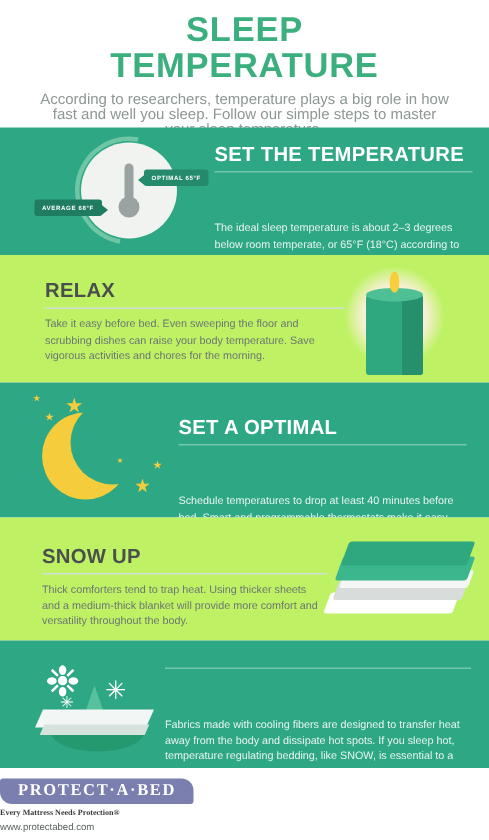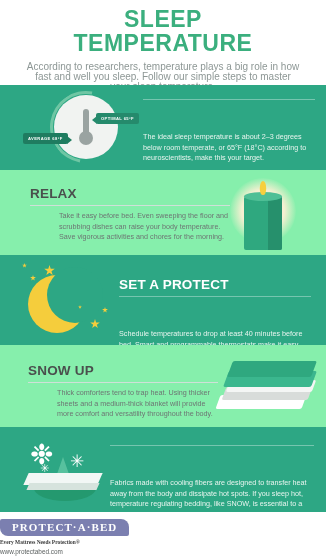--- a/index.html
+++ b/index.html
@@ -34,40 +34,40 @@
     color: #8d9795;
     font-size: 10px;
     line-height: 10px;
     margin-top: 7px;
     padding: 0 26px;
   }
 
   
   .section { position: absolute; left: 0; width: 326px; overflow: hidden; }
   .sec-teal  { background: #2DA784; }
-  .sec-light { background: #86efac; }
+  .sec-light { background: #bef264; }
 
   .txtblock { position: absolute; z-index: 4; }
   .heading {
     font-weight: bold;
     font-size: 13.5px;
     letter-spacing: 0.2px;
   }
   .heading-onteal  { color: #ffffff; }
   .heading-onlight { color: #4a4f4d; }
   .rule { height: 1px; margin-top: 4px; }
   .rule-onteal  { background: rgba(255,255,255,0.35); }
   .rule-onlight { background: #cfe0d8; }
   .body {
     font-size: 7.2px;
     line-height: 10.6px;
     margin-top: 5px;
   }
   .body-onteal  { color: #e8f5ef; margin-top: 32px; }
-  .body-onlight { color: #6d7573; margin-left: 29px; }
+  .body-onlight { color: #6d7573; }
 
   .art { position: absolute; z-index: 3; }
 
   
   #sec1 { top: 85px; height: 85px; }
   #sec1 .txtblock { left: 143px; top: 10px; width: 172px; }
   #thermo-art { left: 18px; top: 4px; width: 122px; height: 78px; }
   .dial {
     position: absolute; left: 36px; top: 6px;
     width: 64px; height: 64px; border-radius: 50%;
@@ -270,20 +270,21 @@
   <div class="section sec-teal" id="sec1">
     <div class="art" id="thermo-art">
       <div class="dial"></div>
       <div class="dial-arc"></div>
       <div class="therm-stem"></div>
       <div class="therm-bulb"></div>
       <div class="tag" id="tag-optimal">OPTIMAL 65°F</div>
       <div class="tag" id="tag-average">AVERAGE 68°F</div>
     </div>
     <div class="txtblock">
+      <div class="heading heading-onteal">SET THE TEMPERATURE</div>
       <div class="rule rule-onteal"></div>
       <div class="body body-onteal">The ideal sleep temperature is about 2–3 degrees below room temperate, or 65°F (18°C) according to neuroscientists, make this your target.</div>
     </div>
 
   </div>
 
   <div class="section sec-light" id="sec2">
     <div class="art" id="candle-art">
       <div class="glow"></div>
       <div class="candle-body"></div>
@@ -303,21 +304,21 @@
       <div class="moon"></div>
       <div class="moon-cut"></div>
       <div class="star" style="left:30px; top:2px;  width:11px; height:11px;"></div>
       <div class="star" style="left:16px; top:12px; width:6px;  height:6px;"></div>
       <div class="star" style="left:8px;  top:0px;  width:5px;  height:5px;"></div>
       <div class="star" style="left:76px; top:56px; width:10px; height:10px;"></div>
       <div class="star" style="left:88px; top:44px; width:6px;  height:6px;"></div>
       <div class="star" style="left:64px; top:42px; width:4px;  height:4px;"></div>
     </div>
     <div class="txtblock">
-      <div class="heading heading-onteal">SET A PROTECT</div>
+      <div class="heading heading-onteal">SET A OPTIMAL</div>
       <div class="rule rule-onteal"></div>
       <div class="body body-onteal">Schedule temperatures to drop at least 40 minutes before bed. Smart and programmable thermostats make it easy.</div>
     </div>
 
   </div>
 
   <div class="section sec-light" id="sec4">
     <div class="art" id="blanket-art">
       <div class="sheet sheet-white1"></div>
       <div class="sheet sheet-gray"></div>

